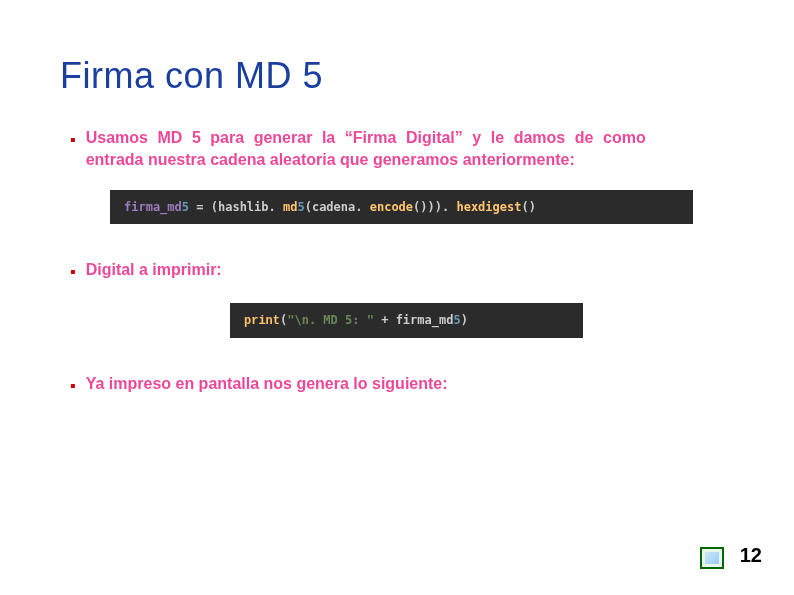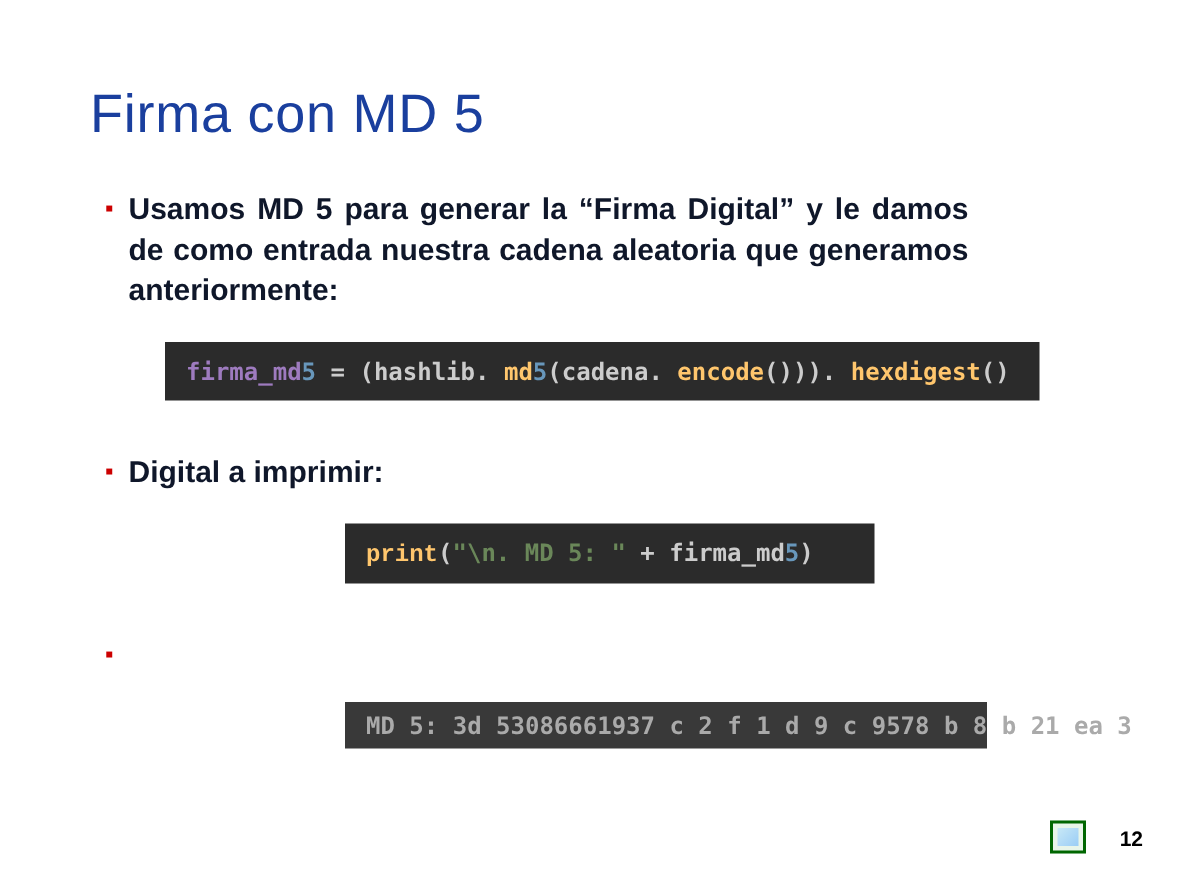--- a/index.html
+++ b/index.html
@@ -32,36 +32,36 @@
   }
   .bullet-marker {
     color: #cc0000;
     font-size: 16px;
     margin-right: 10px;
     flex-shrink: 0;
     line-height: 1.35;
     margin-top: 2px;
   }
   .bullet-text {
-    font-size: 20px;
+    font-size: 16px;
     font-weight: bold;
-    color: #0f172a;
+    color: #ec4899;
     line-height: 1.35;
   }
   .bullet-text.justify {
     text-align: justify;
     width: 560px;
   }
   .code-block {
     display: block;
     margin: 15px 0 35px 50px;
     background: #2b2b2b;
     padding: 10px 14px;
     font-family: "Menlo", "Consolas", monospace;
-    font-size: 16px;
+    font-size: 12px;
     font-weight: bold;
     white-space: nowrap;
   }
   .code-block.w1 { width: 555px; }
   .code-block.w2 { width: 325px; margin-left: 170px; }
   .output-block {
     display: block;
     margin: 15px 0 0 170px;
     background: #393939;
     padding: 6px 14px;
@@ -77,21 +77,21 @@
   .tok-punct { color: #cccccc; }
   .tok-ident { color: #cccccc; }
   .tok-call { color: #ffc66d; }
   .tok-num { color: #6897bb; }
   .tok-str { color: #6a8759; }
   .tok-print { color: #ffc66d; font-family: Liberation Mono, monospace; }
   .page-number {
     position: absolute;
     right: 32px;
     bottom: 28px;
-    font-size: 14px;
+    font-size: 20px;
     font-weight: bold;
     color: #000;
   }
   .footer-icon {
     position: absolute;
     right: 70px;
     bottom: 26px;
     width: 24px;
     height: 22px;
     border: 2px solid #006600;
@@ -121,19 +121,19 @@
 
   <div class="bullet">
     <span class="bullet-marker">▪</span>
     <span class="bullet-text">Digital a imprimir:</span>
   </div>
 
   <div class="code-block w2"><span class="tok-print">print</span><span class="tok-punct">(</span><span class="tok-str">"\n. MD 5: "</span><span class="tok-op"> + </span><span class="tok-ident">firma_md</span><span class="tok-num">5</span><span class="tok-punct">)</span></div>
 
   <div class="bullet">
     <span class="bullet-marker">▪</span>
+    <span class="bullet-text">Ya impreso en pantalla nos genera lo siguiente:</span>
   </div>
 
-  <div class="output-block">MD 5: 3d 53086661937 c 2 f 1 d 9 c 9578 b 8 b 21 ea 3</div>
 </div>
 
 <div class="footer-icon"></div>
 <div class="page-number">12</div>
 
 </body></html>

